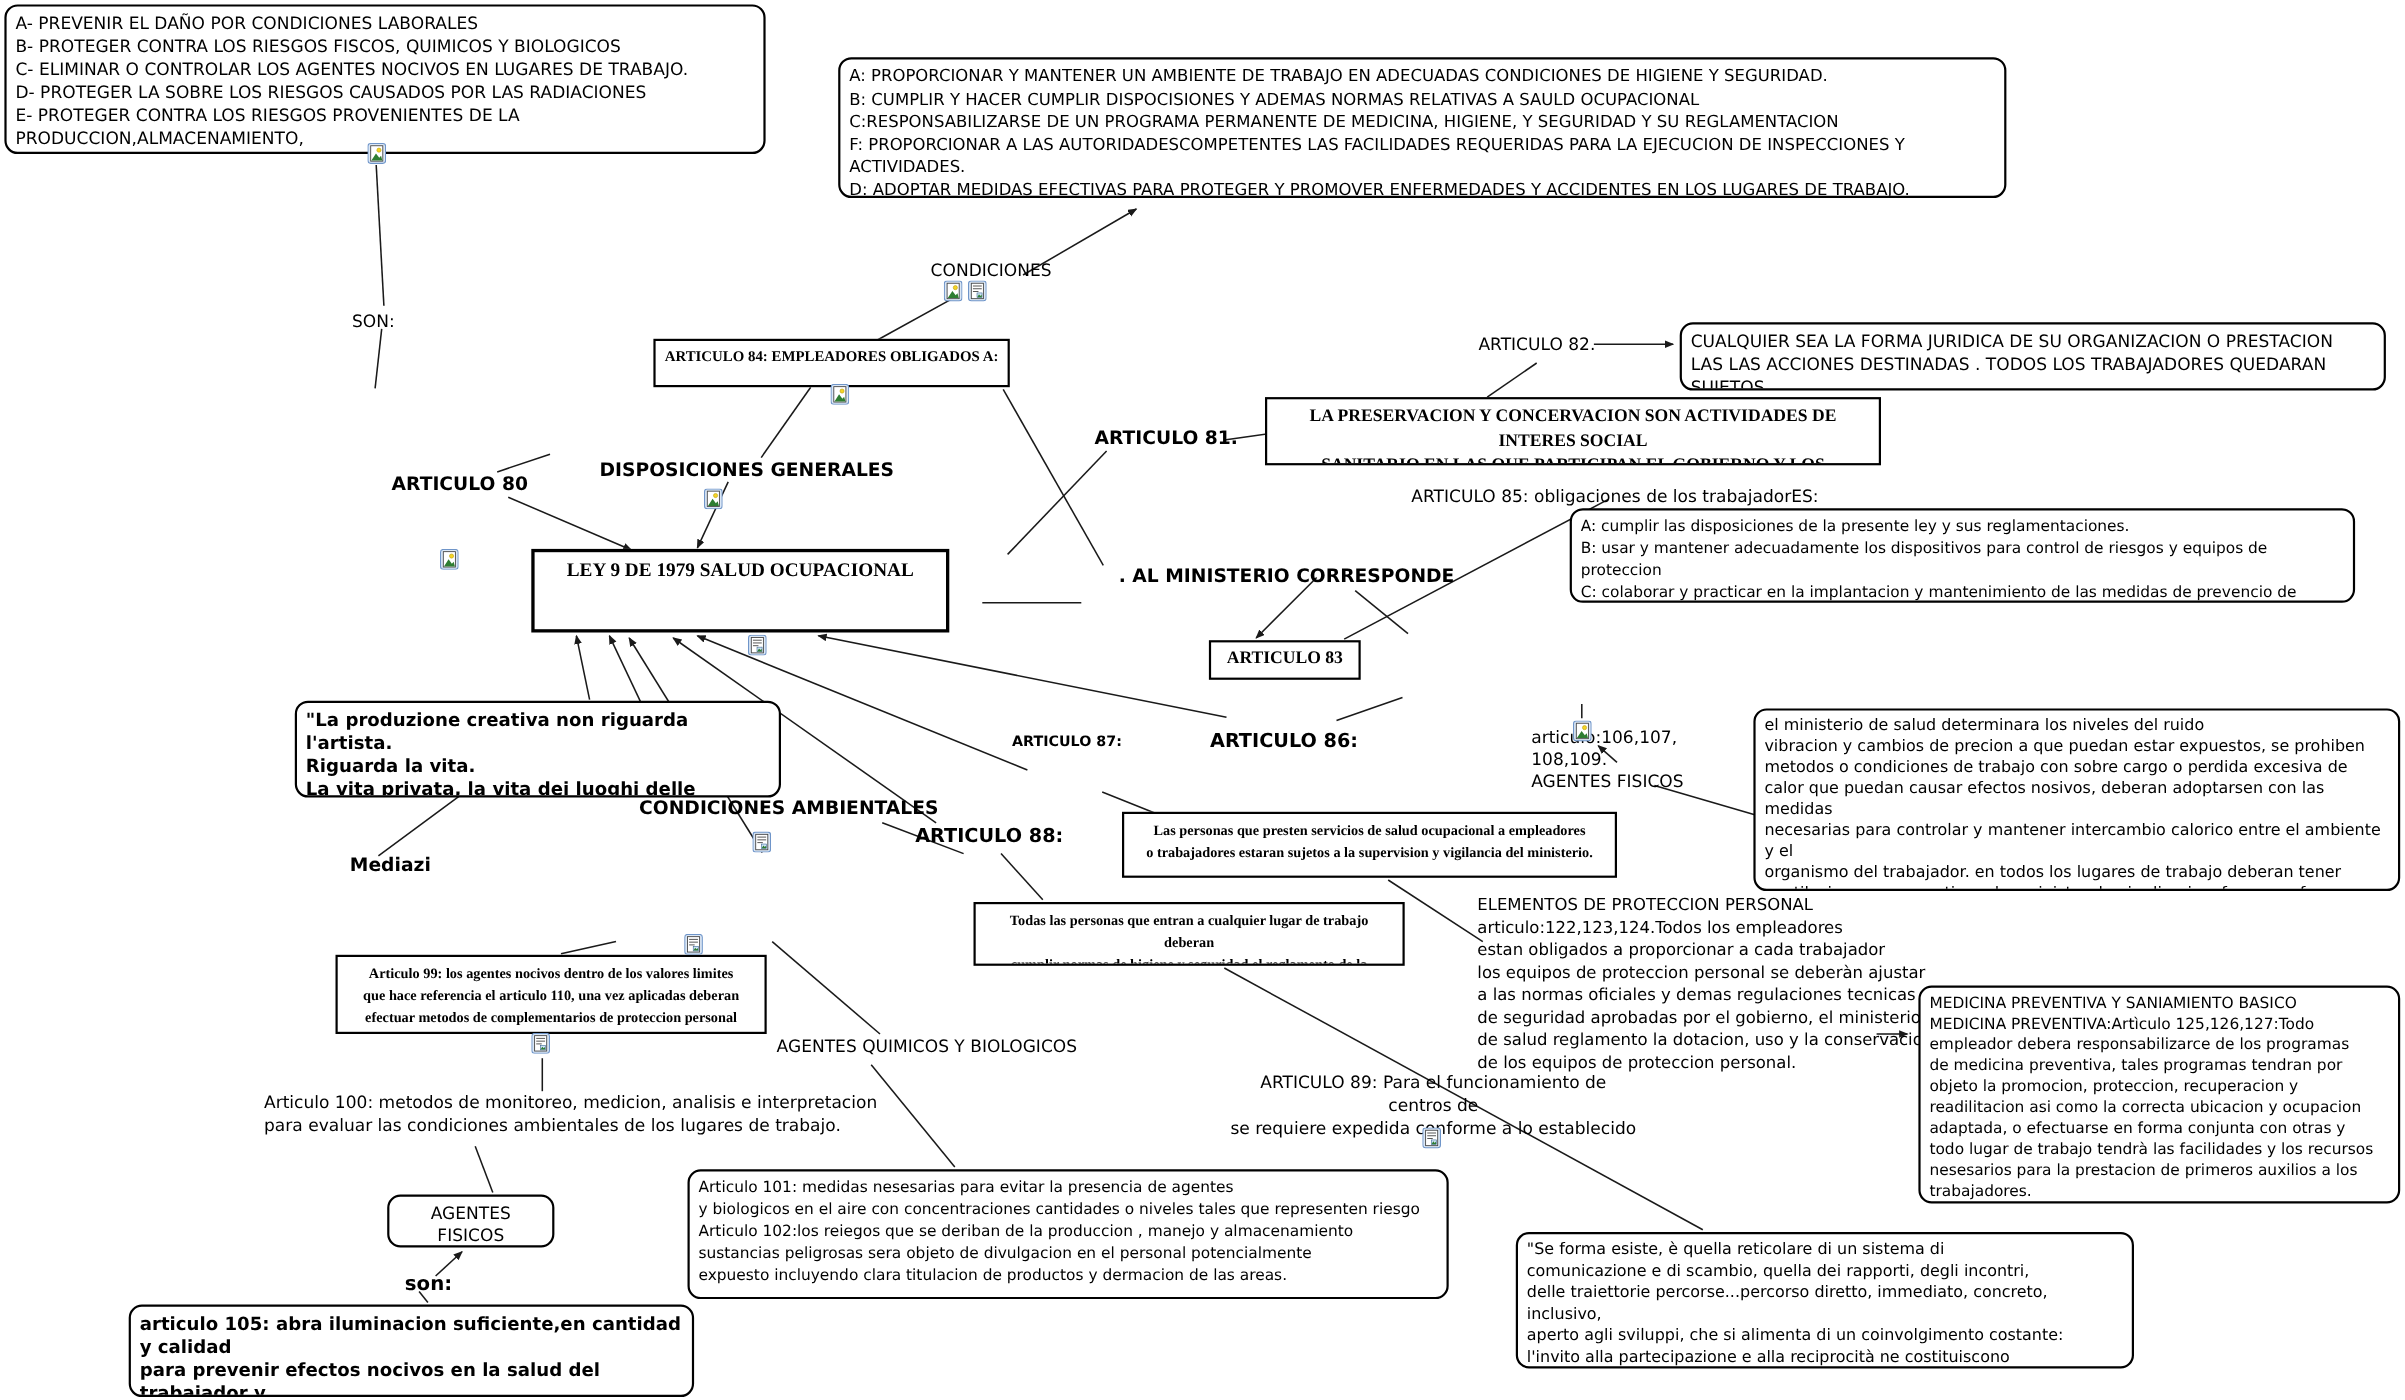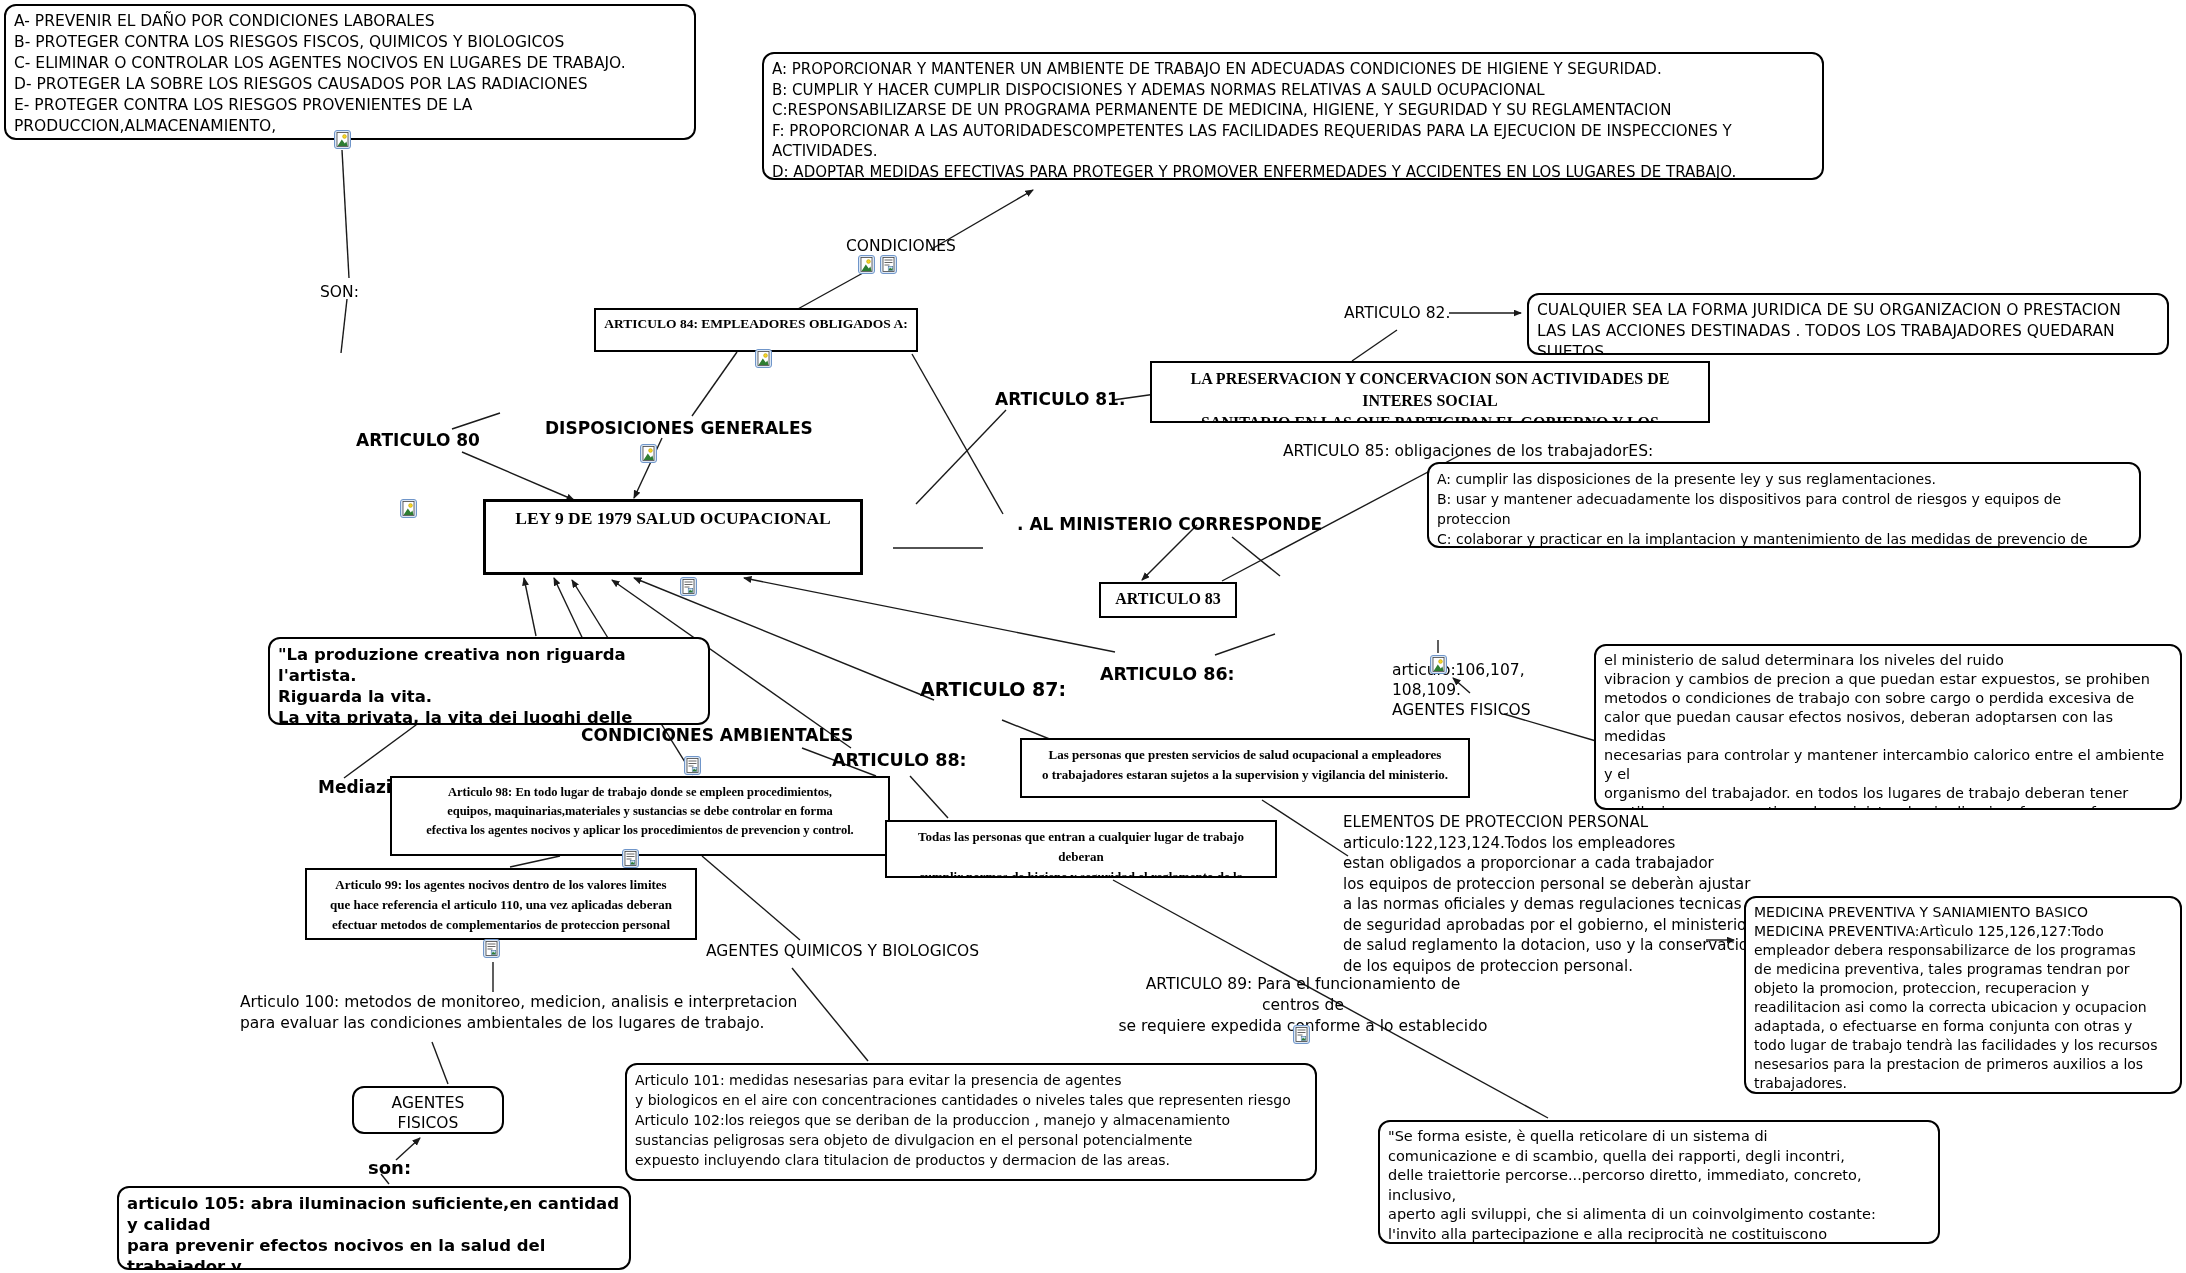--- a/index.html
+++ b/index.html
@@ -109,28 +109,25 @@
 calor que puedan causar efectos nosivos, deberan adoptarsen con las medidas
  necesarias para controlar y mantener intercambio calorico entre el ambiente y el
 organismo del trabajador. en todos los lugares de trabajo deberan tener
 ventilacion para garantizar el suministro de aire limpio y fresco en forma
 permanente y en cantidad suficiente.</div>
     <div class="node box round sans bold" style="left: 268px; top: 637px; width: 442px; height: 88px; font-size: 16.5px; line-height: 21px;">"La produzione creativa non riguarda l'artista.
 Riguarda la vita.
 La vita privata, la vita dei luoghi delle autoproduzioni
 non uffuciali, gli ambiti lavorativi e iltempo libero."</div>
     <div class="node lbl sans bold" style="left: 581px; top: 724px; font-size: 17px; line-height: 22px;">CONDICIONES AMBIENTALES</div>
-    <div class="node lbl sans bold" style="left: 920px; top: 678px; font-size: 19px; line-height: 23px; text-align: center;">ARTICULO 87:</div>
+    <div class="node lbl sans bold" style="left: 920px; top: 663px; font-size: 13px; line-height: 23px; text-align: center;">ARTICULO 87:</div>
     <div class="node lbl sans bold" style="left: 832px; top: 749px; font-size: 17.5px; line-height: 23px;">ARTICULO 88:</div>
     <div class="node box  serif bold center" style="left: 1020px; top: 738px; width: 450px; height: 60px; font-size: 13px; line-height: 20px;">Las personas que presten servicios de salud ocupacional a empleadores
 o trabajadores estaran sujetos a la supervision y vigilancia del ministerio.</div>
     <div class="node lbl sans bold" style="left: 318px; top: 776px; font-size: 17px; line-height: 22px;">Mediazi</div>
-    <div class="node box  serif bold center" style="left: 390px; top: 776px; width: 500px; height: 80px; font-size: 12.5px; line-height: 19px;">Articulo 98: En todo lugar de trabajo donde se empleen procedimientos,
-equipos, maquinarias,materiales y sustancias se debe controlar en forma
-efectiva los agentes nocivos y aplicar los procedimientos de prevencion y control.</div>
     <div class="node box  serif bold center" style="left: 885px; top: 820px; width: 392px; height: 58px; font-size: 13px; line-height: 20px;">Todas las personas que entran a cualquier lugar de trabajo deberan
 cumplir normas de higiene y seguridad el reglamento  de la empresa</div>
     <div class="node lbl sans" style="left: 1343px; top: 812px; font-size: 15px; line-height: 20.5px;">ELEMENTOS DE PROTECCION PERSONAL
 articulo:122,123,124.Todos los empleadores
 estan obligados a proporcionar a cada trabajador
 los equipos de proteccion personal se  deberàn ajustar
 a las normas oficiales y demas regulaciones tecnicas y
 de seguridad aprobadas  por el gobierno, el ministerio
 de salud reglamento la dotacion, uso y la conservacion
 de los equipos   de proteccion personal.</div>

